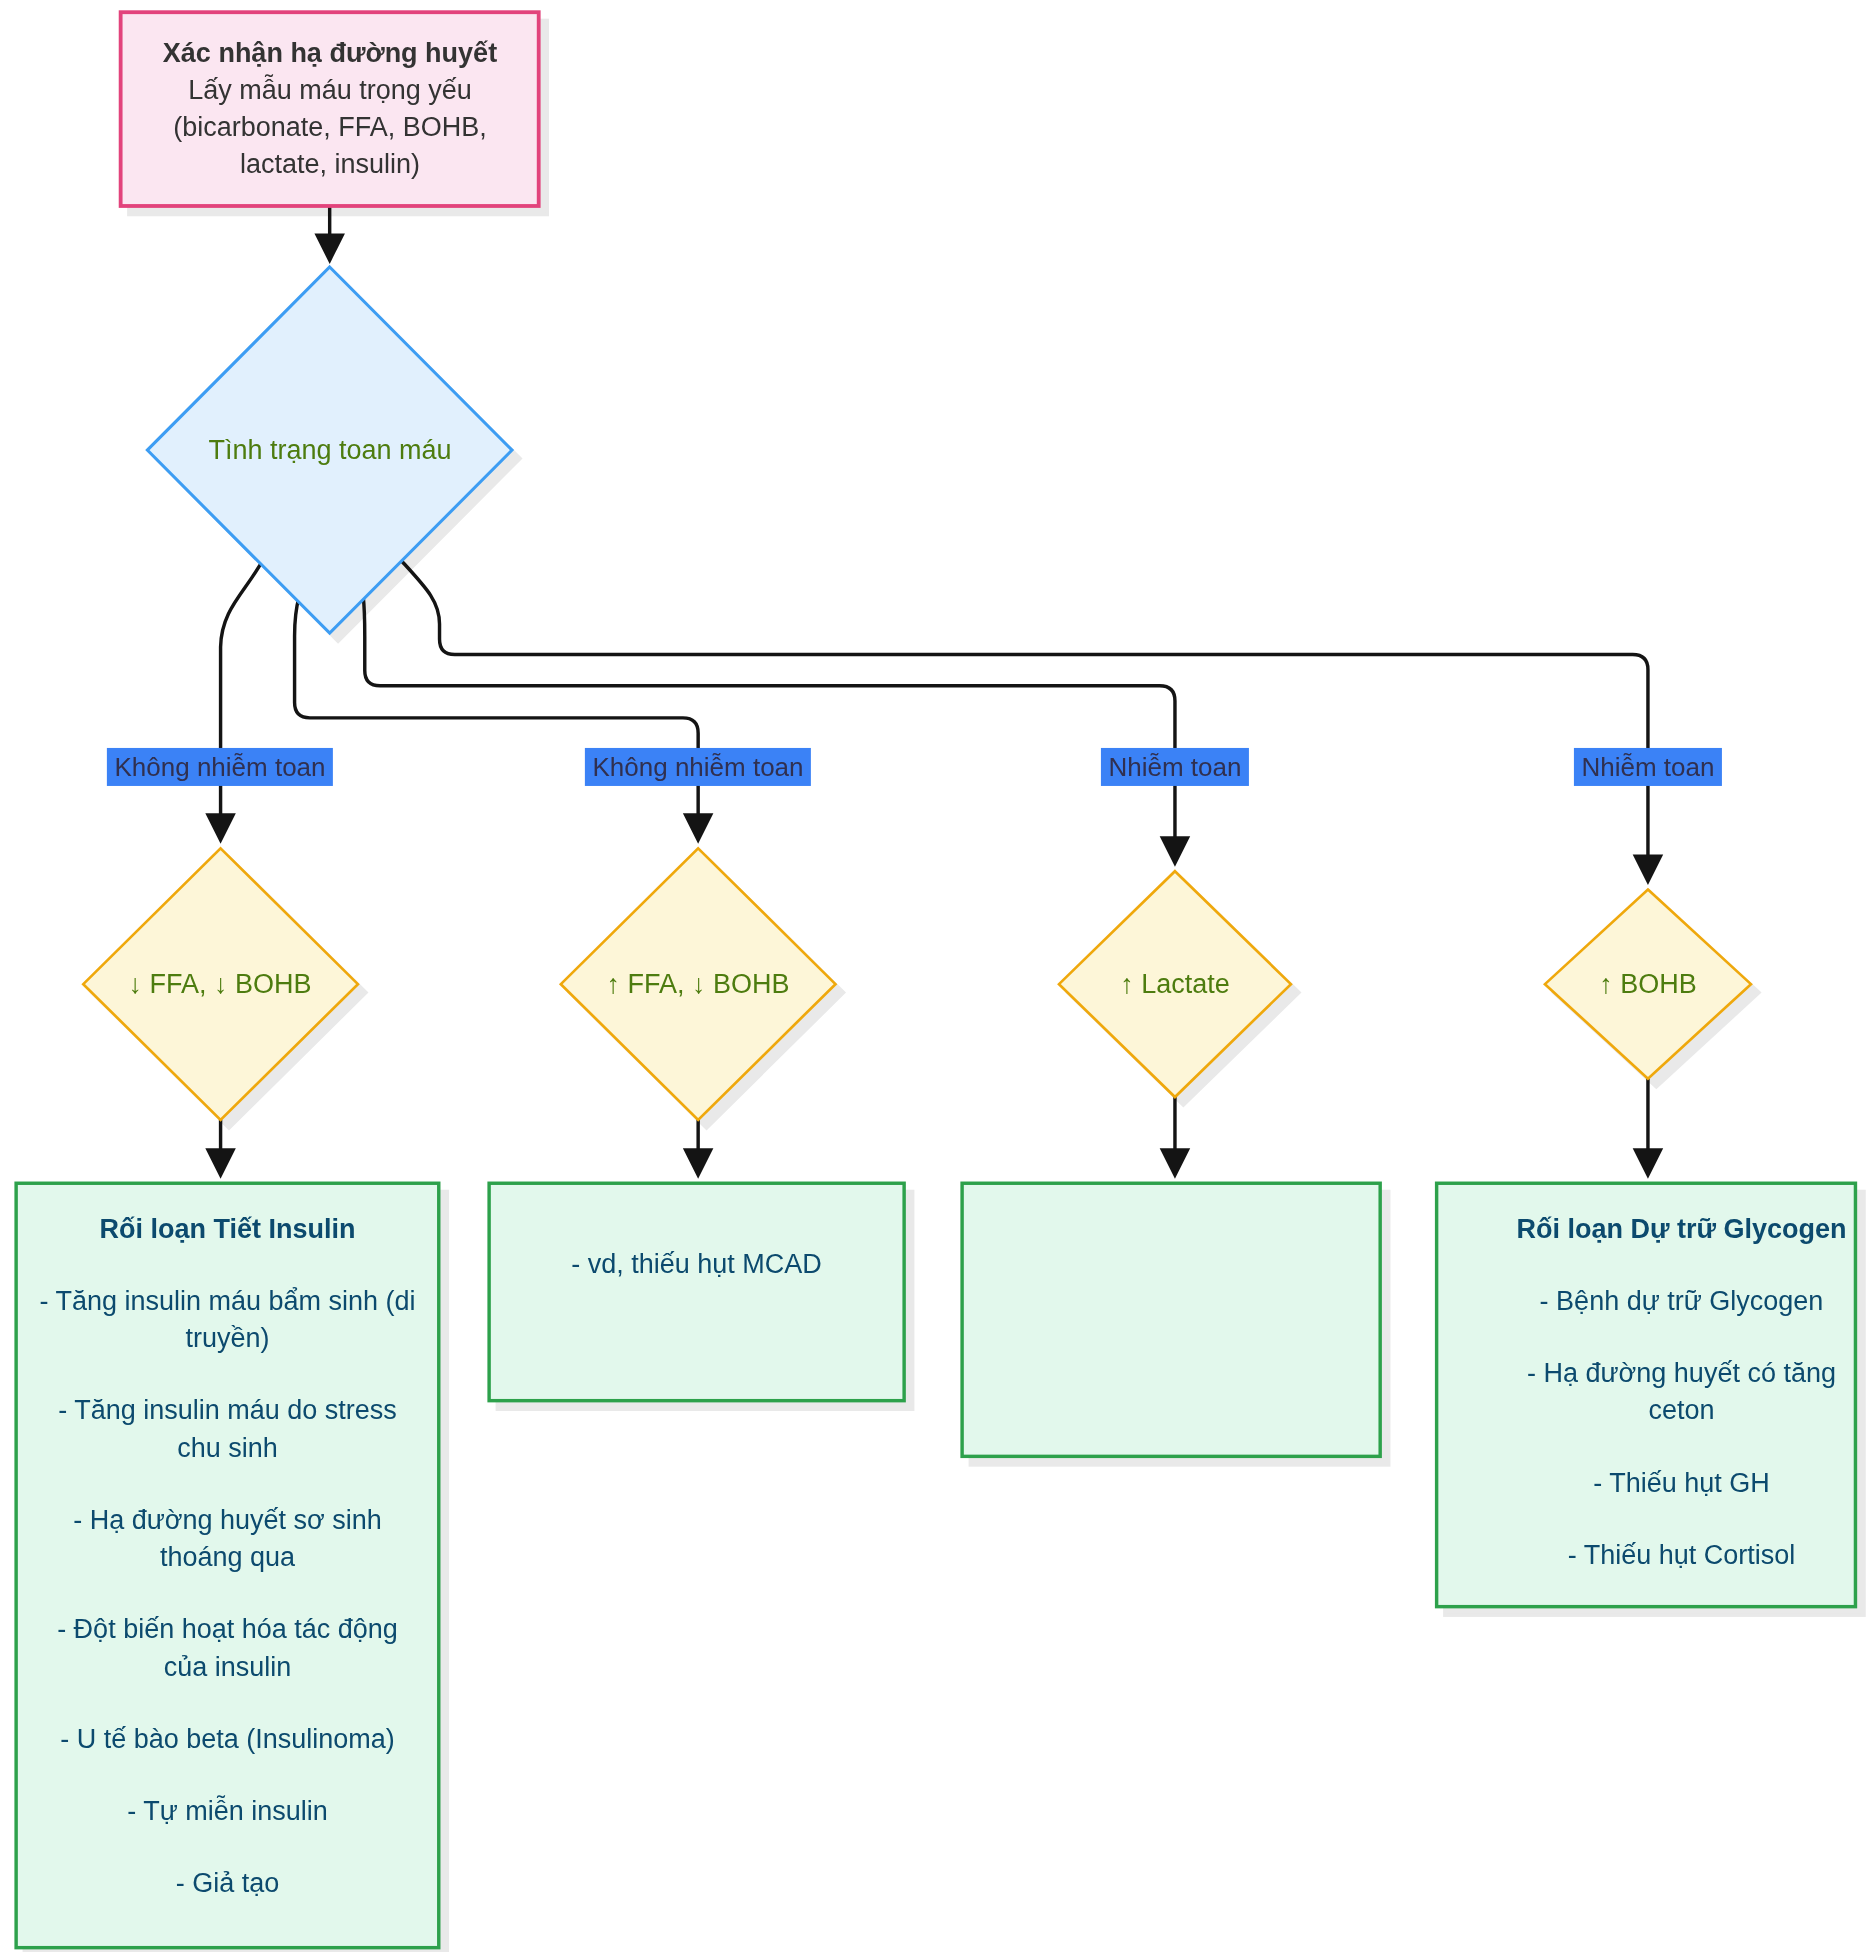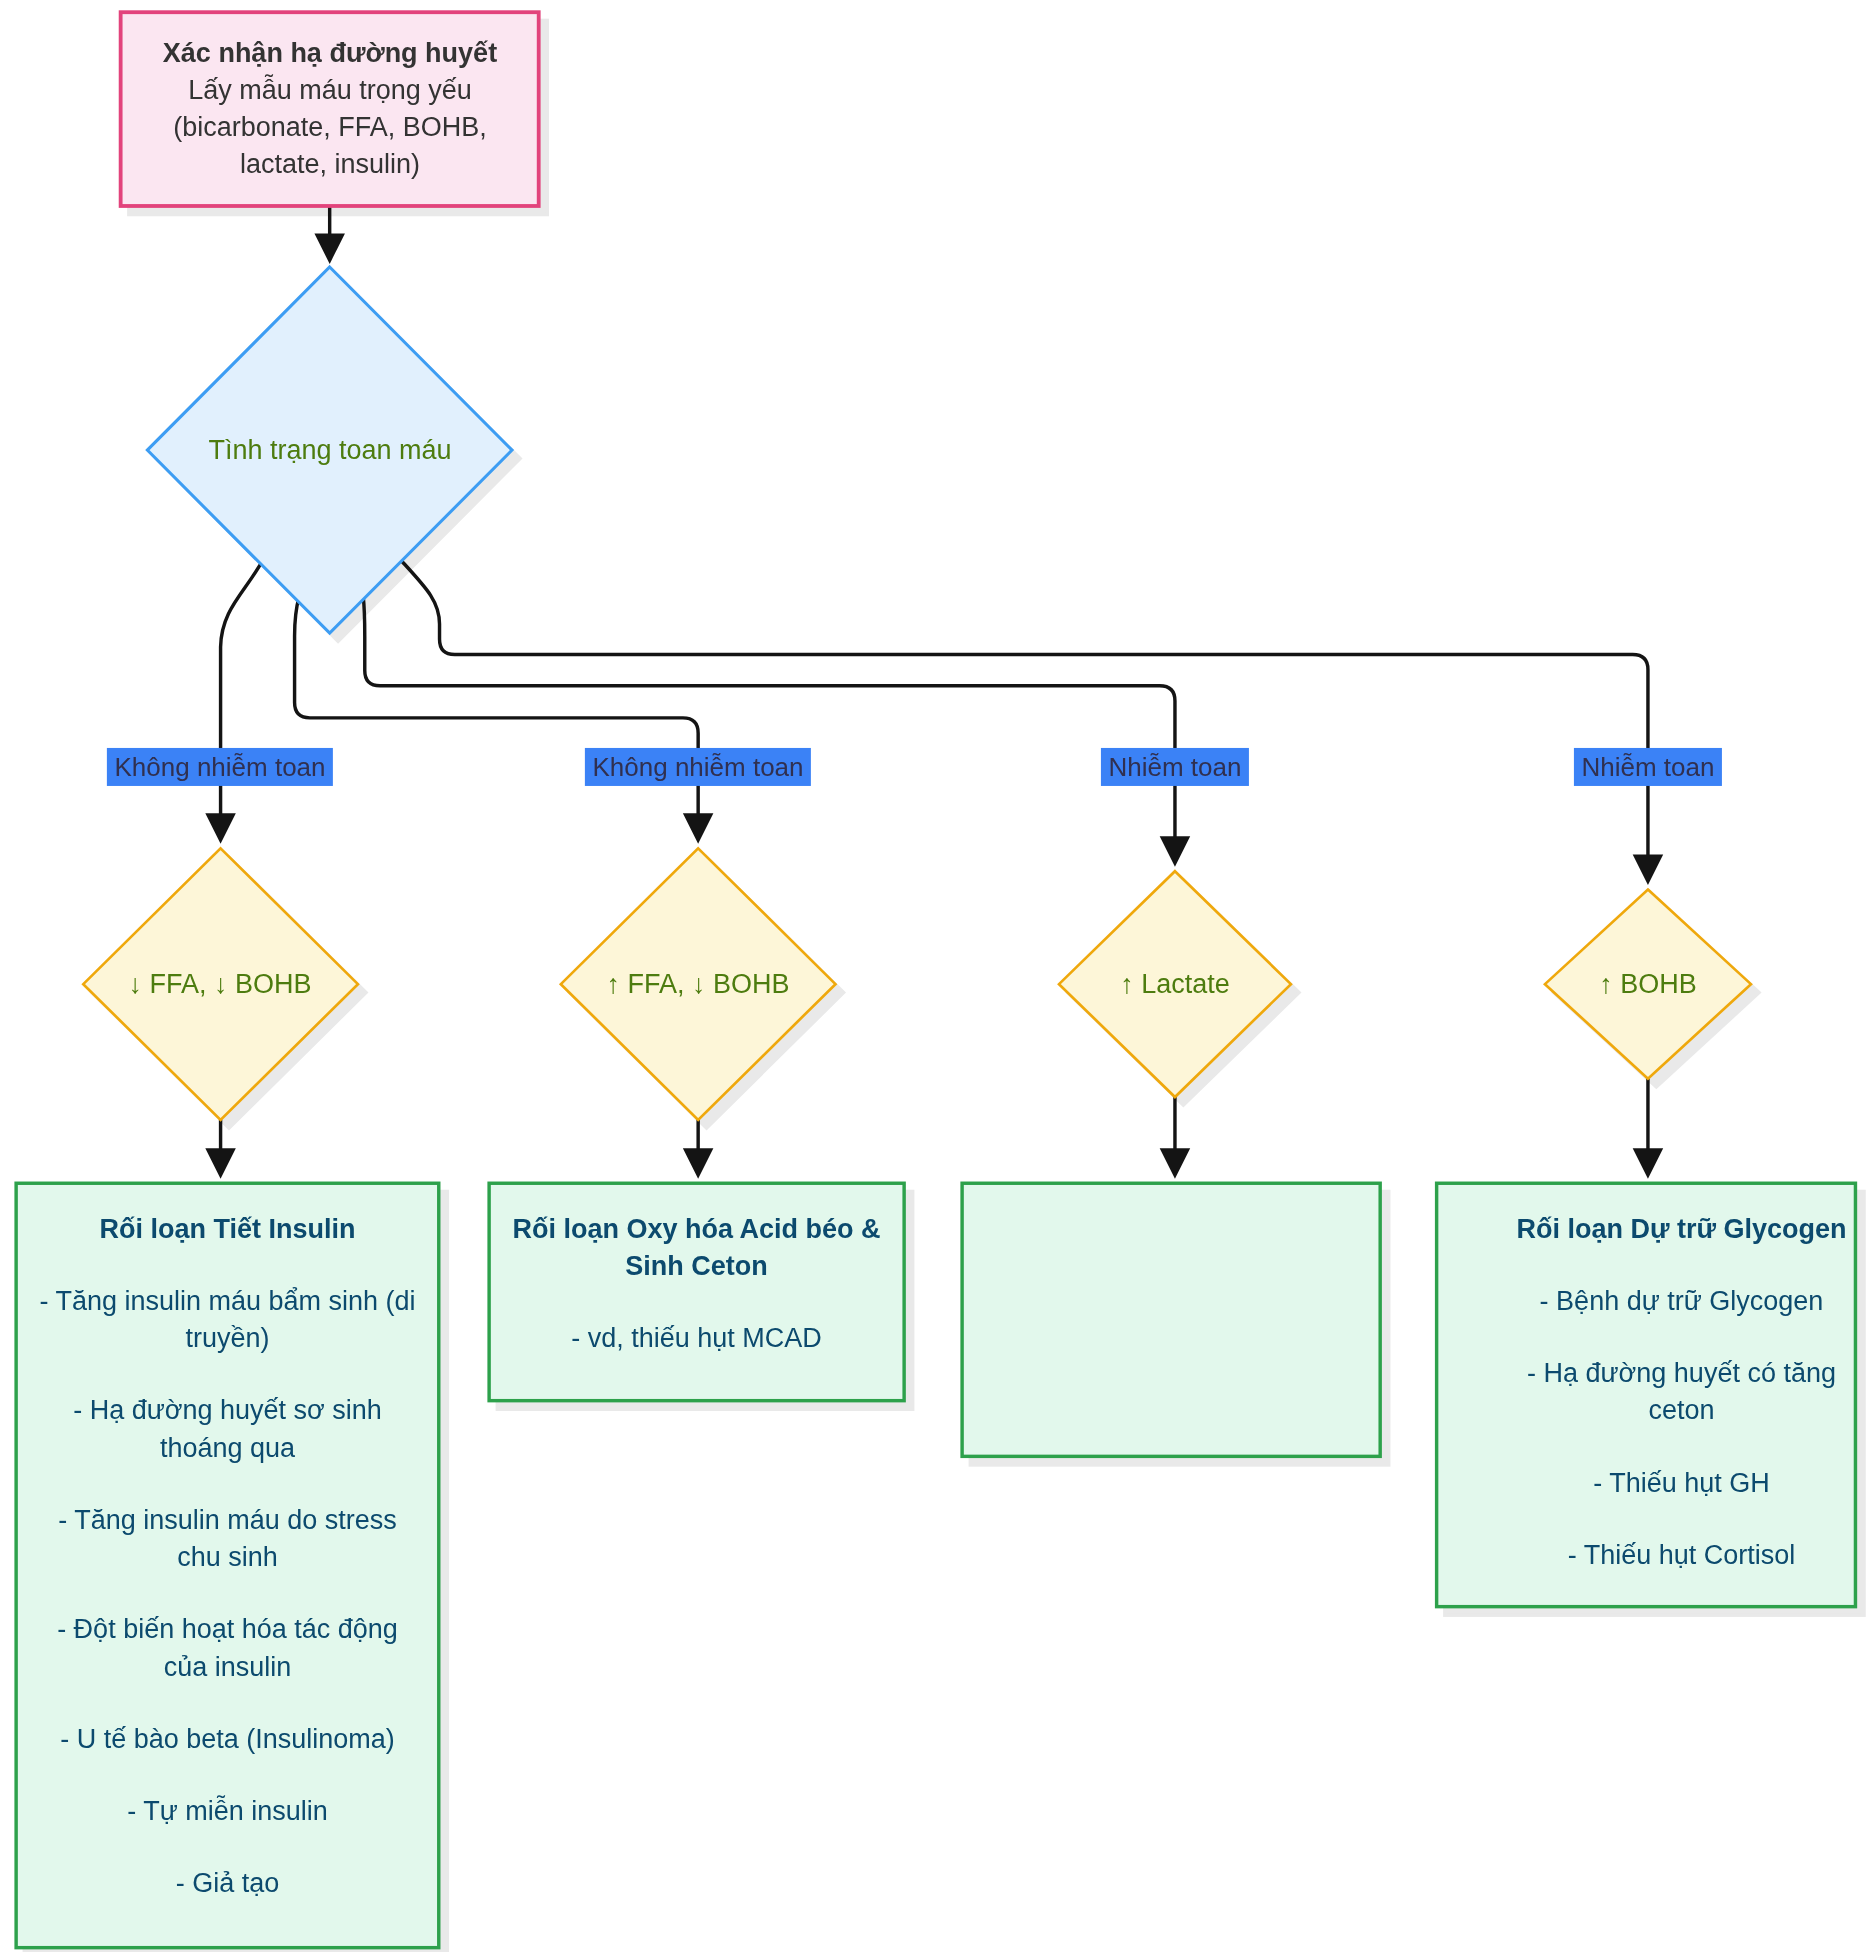--- a/index.html
+++ b/index.html
@@ -84,30 +84,29 @@
   <div class="edge-label" style="left:1648px;top:767px;">Nhiễm toan</div>
 
   <div class="txt" style="left:220px;top:984px;">↓ FFA, ↓ BOHB</div>
   <div class="txt" style="left:698px;top:984px;">↑ FFA, ↓ BOHB</div>
   <div class="txt" style="left:1175px;top:984px;">↑ Lactate</div>
   <div class="txt" style="left:1648px;top:984px;">↑ BOHB</div>
 
   <div class="gbox" style="left:16px;top:1183px;width:423px;height:764px;">
     <p class="title">Rối loạn Tiết Insulin</p>
     <p class="item">- Tăng insulin máu bẩm sinh (di truyền)</p>
+    <p class="item">- Tăng insulin máu do stress chu sinh</p>
     <p class="item">- Hạ đường huyết sơ sinh thoáng qua</p>
-    <p class="item">- Tăng insulin máu do stress chu sinh</p>
     <p class="item">- Đột biến hoạt hóa tác động của insulin</p>
     <p class="item">- U tế bào beta (Insulinoma)</p>
     <p class="item">- Tự miễn insulin</p>
     <p class="item">- Giả tạo</p>
   </div>
 
   <div class="gbox" style="left:489px;top:1183px;width:415px;height:217px;">
-    <p class="title">Rối loạn Oxy hóa Acid béo &amp; Sinh Ceton</p>
     <p class="item">- vd, thiếu hụt MCAD</p>
   </div>
 
 
   <div class="gbox" style="left:1472px;top:1183px;width:419px;height:423px;">
     <p class="title">Rối loạn Dự trữ Glycogen</p>
     <p class="item">- Bệnh dự trữ Glycogen</p>
     <p class="item">- Hạ đường huyết có tăng ceton</p>
     <p class="item">- Thiếu hụt GH</p>
     <p class="item">- Thiếu hụt Cortisol</p>

